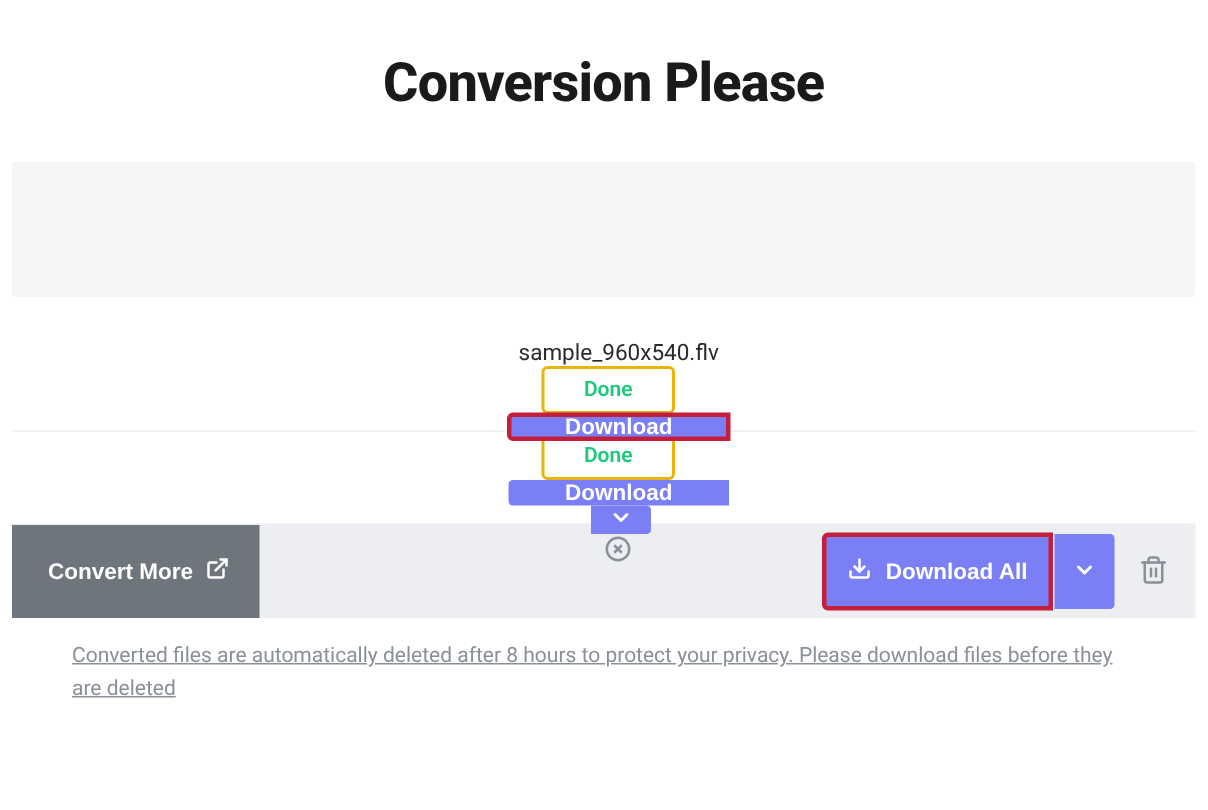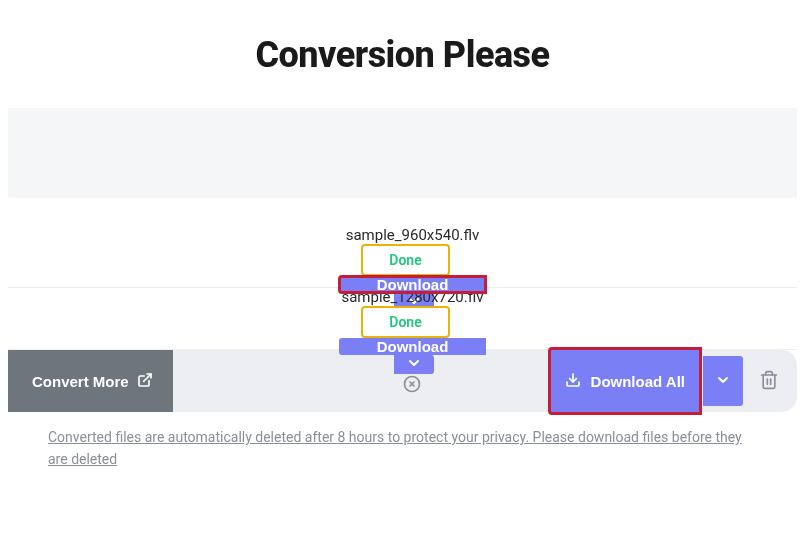--- a/index.html
+++ b/index.html
@@ -97,21 +97,20 @@
     margin-left: 4px;
     margin-right: 6px;
   }
   .remove-btn svg { width: 20px; height: 20px; }
   
   .footer-row {
     display: flex;
     align-items: center;
     height: 62px;
     background: #eceef2;
-    border-radius: 15px;
   }
   .convert-more {
     background: #6e757d;
     color: #fff;
     font-size: 15px;
     font-weight: 700;
     height: 62px;
     padding: 0 20px 0 24px;
     display: flex;
     align-items: center;
@@ -120,21 +119,21 @@
     cursor: pointer;
   }
   .convert-more svg { width: 16px; height: 16px; }
   .footer-spacer { flex: 1; }
   .download-all-btn {
     background: #7b7ff5;
     color: #fff;
     font-size: 15px;
     font-weight: 700;
     border: none;
-    height: 66px;
+    height: 50px;
     padding: 0 16px;
     cursor: pointer;
     display: flex;
     align-items: center;
     gap: 10px;
     border-radius: 3px 0 0 3px;
   }
   .download-all-btn.highlighted {
     outline: 3px solid #c41e3a;
     outline-offset: -2px;
@@ -202,21 +201,20 @@
         <svg viewBox="0 0 24 24" fill="none" stroke="#8a8f98" stroke-width="2">
             <circle cx="12" cy="12" r="9"></circle>
             <line x1="9" y1="9" x2="15" y2="15"></line>
             <line x1="15" y1="9" x2="9" y2="15"></line>
           </svg>
       </span>
     </button>
   </div>
 
   <div class="file-row">
-    <div class="file-name">sample_1280x720.flv</div>
     <div class="status-pill">Done</div>
     <button class="download-btn">Download</button>
     <button class="dropdown-btn">
       <span>
         <svg viewBox="0 0 24 24" fill="none" stroke="#ffffff" stroke-width="3" stroke-linecap="round" stroke-linejoin="round">
             <polyline points="6 9 12 15 18 9"></polyline>
           </svg>
       </span>
     </button>
     <button class="remove-btn">

